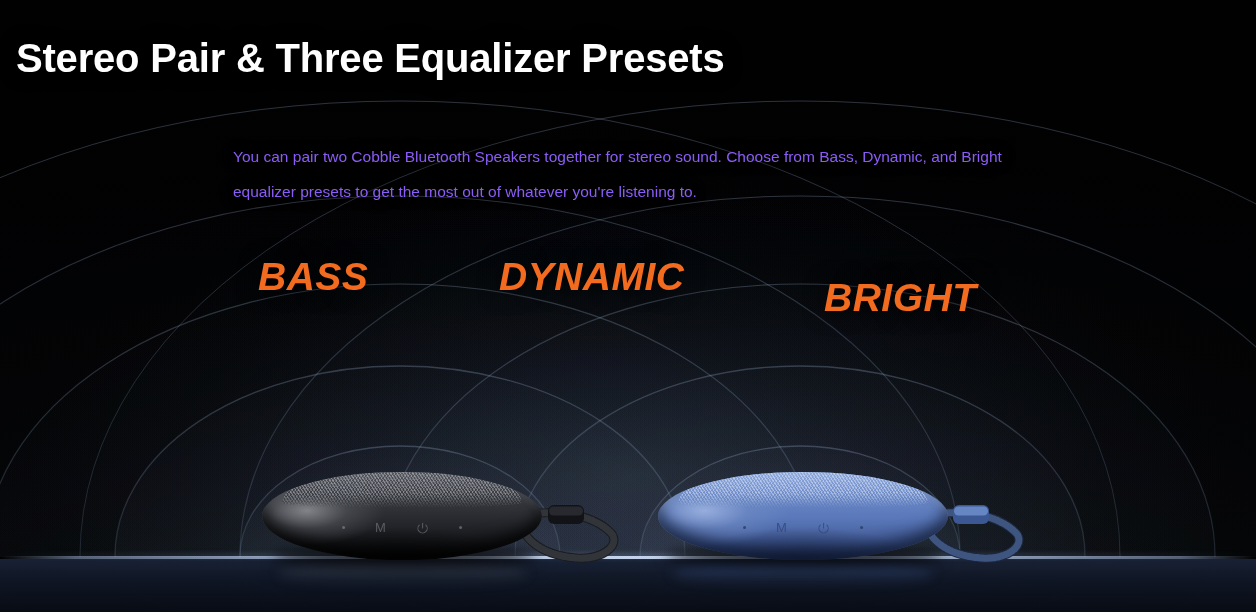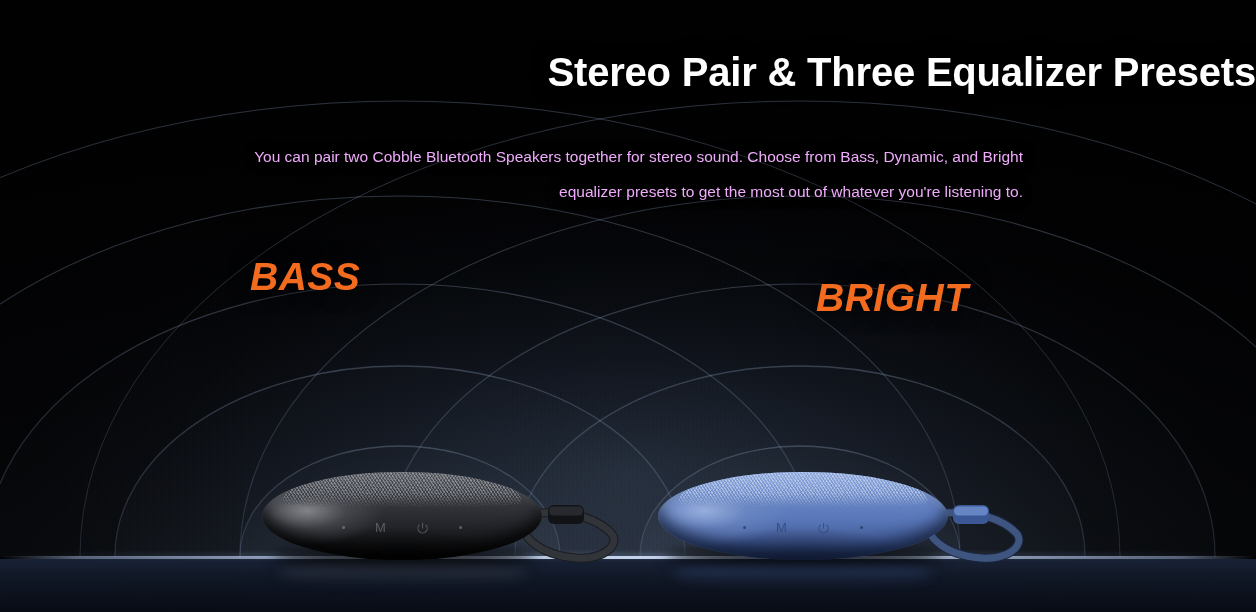--- a/index.html
+++ b/index.html
@@ -61,43 +61,44 @@
        rgba(90,110,145,0) 0%,
        rgba(110,130,165,.22) 20%,
        rgba(130,150,185,.30) 50%,
        rgba(110,130,165,.22) 80%,
        rgba(90,110,145,0) 100%);
     filter:blur(2px);
   }
 
   
   .headline {
-    position:absolute; left:0; right:0; top:50px;
-    text-align:right;
+    position:absolute; left:0; right:0; top:36px;
+    text-align:left;
     font-size:40px; font-weight:bold;
     letter-spacing:-0.2px;
     color:#ffffff;
     text-shadow:0 0 18px rgba(0,0,0,.9);
     z-index:14;
+    padding-left:16px;
   }
   .subcopy {
     position:absolute; left:50%; top:139px;
     transform:translateX(-50%);
     width:790px;
-    text-align:right;
+    text-align:left;
     font-size:15.5px;
     line-height:35px;
-    color:#f0abfc;
+    color:#8b5cf6;
     text-shadow:0 0 14px rgba(0,0,0,.95);
     z-index:14;
   }
 
   
   .presets {
-    position:absolute; left:4px; right:0; top:255px;
+    position:absolute; left:12px; right:0; top:255px;
     height:50px; z-index:14;
   }
   .preset {
     position:absolute; top:0;
     font-size:39px;
     font-weight:bold;
     font-style:italic;
     letter-spacing:.5px;
     white-space:nowrap;
     text-shadow:0 0 22px rgba(0,0,0,.85);
@@ -348,16 +349,17 @@
       </span>
       <span class="ctrl ctrl-dot"></span>
     </div>
   </div>
 
   <h1 class="headline">Stereo Pair &amp; Three Equalizer Presets</h1>
   <p class="subcopy">You can pair two Cobble Bluetooth Speakers together for stereo sound. Choose from Bass, Dynamic, and Bright equalizer presets to get the most out of whatever you're listening to.</p>
 
   <div class="presets">
     <span class="preset" id="preset-0" style="color: rgb(242, 107, 31);">BASS</span>
+    <span class="preset" id="preset-1" style="color: rgb(242, 107, 31);">DYNAMIC</span>
     <span class="preset" id="preset-2" style="color: rgb(242, 107, 31);">BRIGHT</span>
   </div>
 
 </div>
 
 </body></html>

